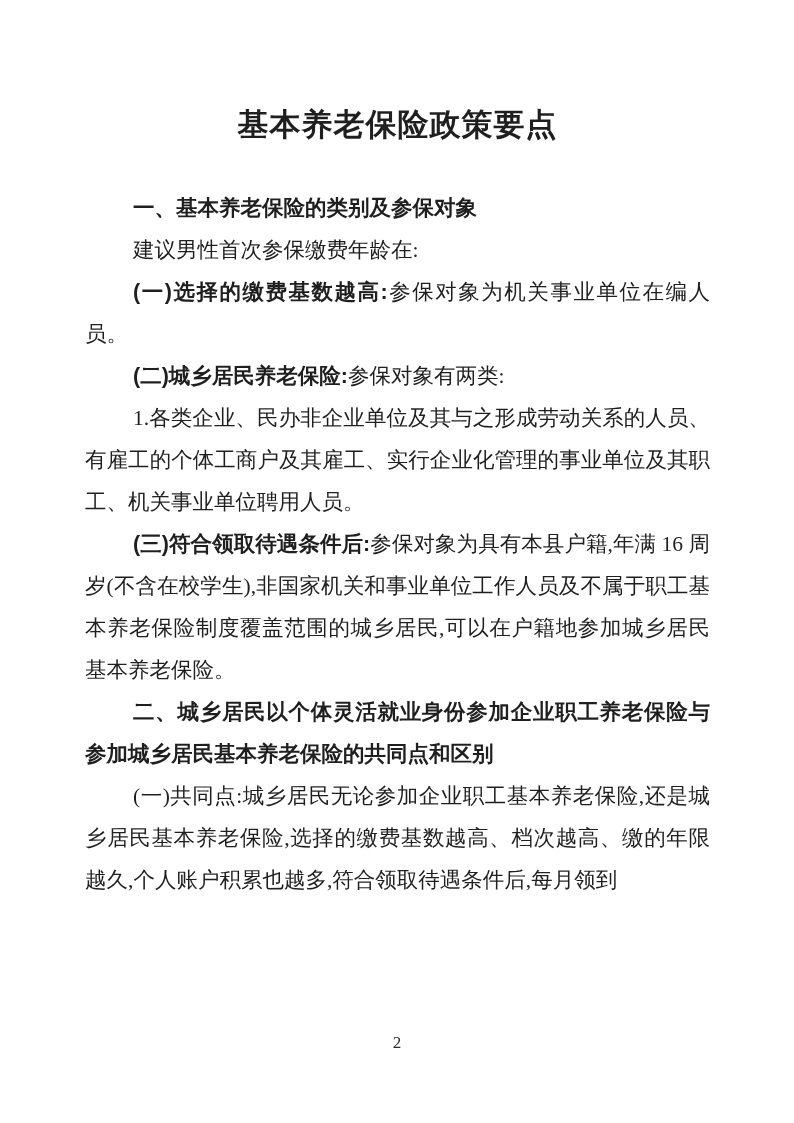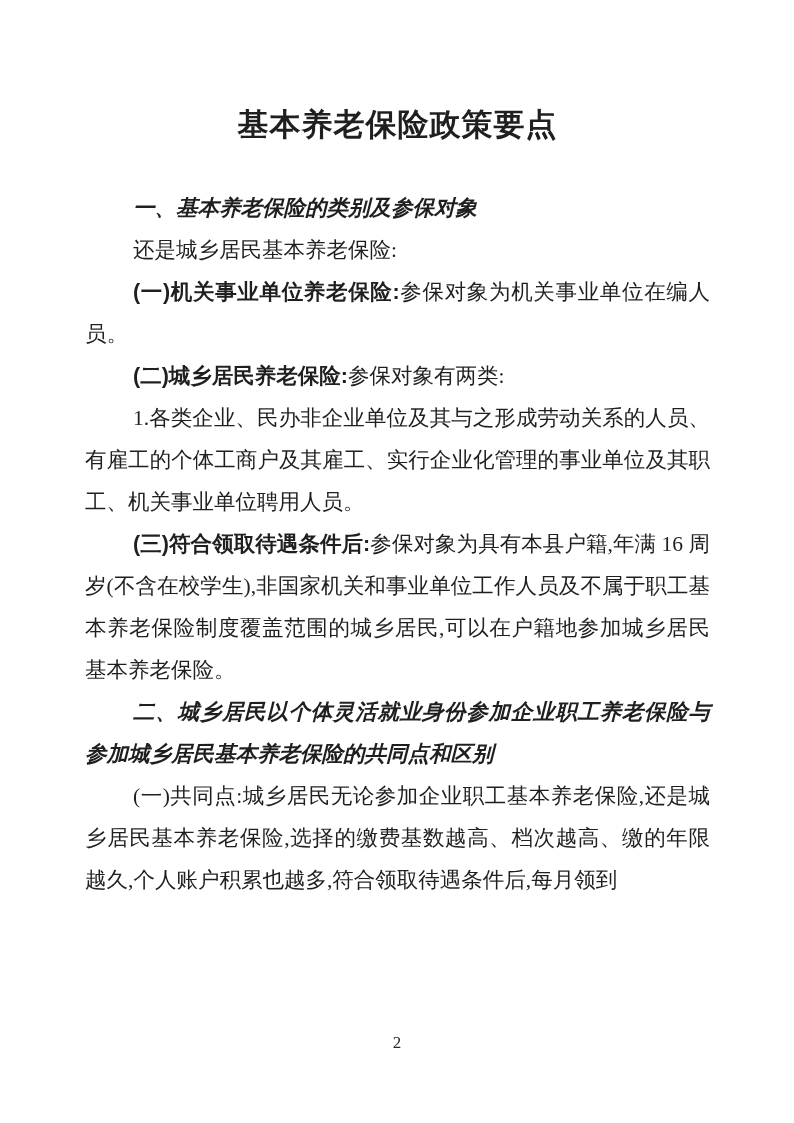--- a/index.html
+++ b/index.html
@@ -34,21 +34,20 @@
     font-size: 21.5px;
     line-height: 42px;
     text-align: justify;
     text-indent: 48px;
     margin: 0;
     font-family: "Liberation Serif", serif;
   }
   .para.heading {
     font-weight: bold;
     font-family: "Liberation Sans", sans-serif;
-    font-style: italic;
   }
   .run-bold {
     font-weight: bold;
     font-family: "Liberation Sans", sans-serif;
   }
   .run-label {
     font-family: "Liberation Serif", serif;
   }
   .page-number {
     position: absolute;
@@ -67,25 +66,25 @@
 <div class="page">
   <div class="content">
 
     <h1 class="doc-title">基本养老保险政策要点</h1>
 
     <p class="para heading">
       <span>一、基本养老保险的类别及参保对象</span>
     </p>
 
     <p class="para">
-      <span>还是城乡居民基本养老保险:</span>
+      <span>建议男性首次参保缴费年龄在:</span>
     </p>
 
     <p class="para">
-      <span class="run-bold">(一)机关事业单位养老保险:</span><span>参保对象为机关事业单位在编人员。</span>
+      <span class="run-bold">(一)选择的缴费基数越高:</span><span>参保对象为机关事业单位在编人员。</span>
     </p>
 
     <p class="para">
       <span class="run-bold">(二)城乡居民养老保险:</span><span>参保对象有两类:</span>
     </p>
 
     <p class="para">
       <span>1.各类企业、民办非企业单位及其与之形成劳动关系的人员、有雇工的个体工商户及其雇工、实行企业化管理的事业单位及其职工、机关事业单位聘用人员。</span>
     </p>
 

